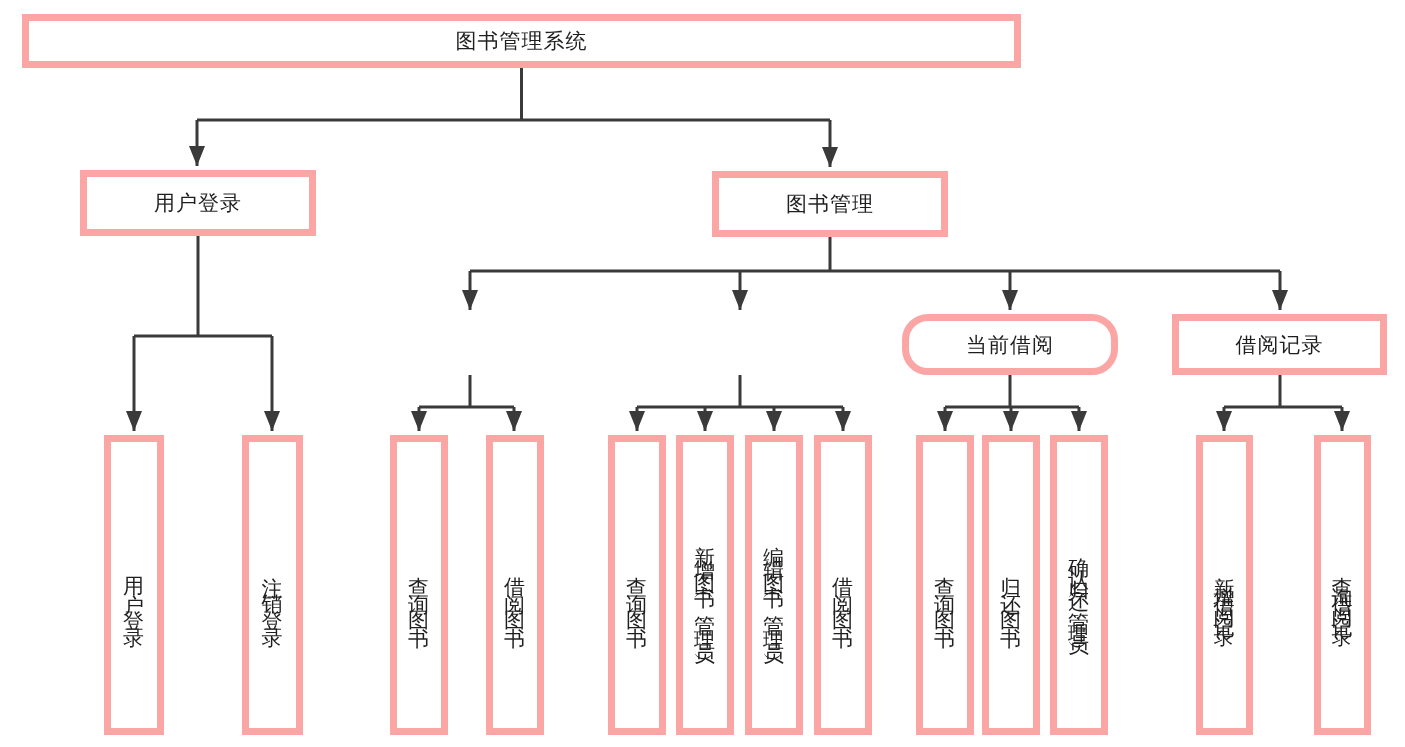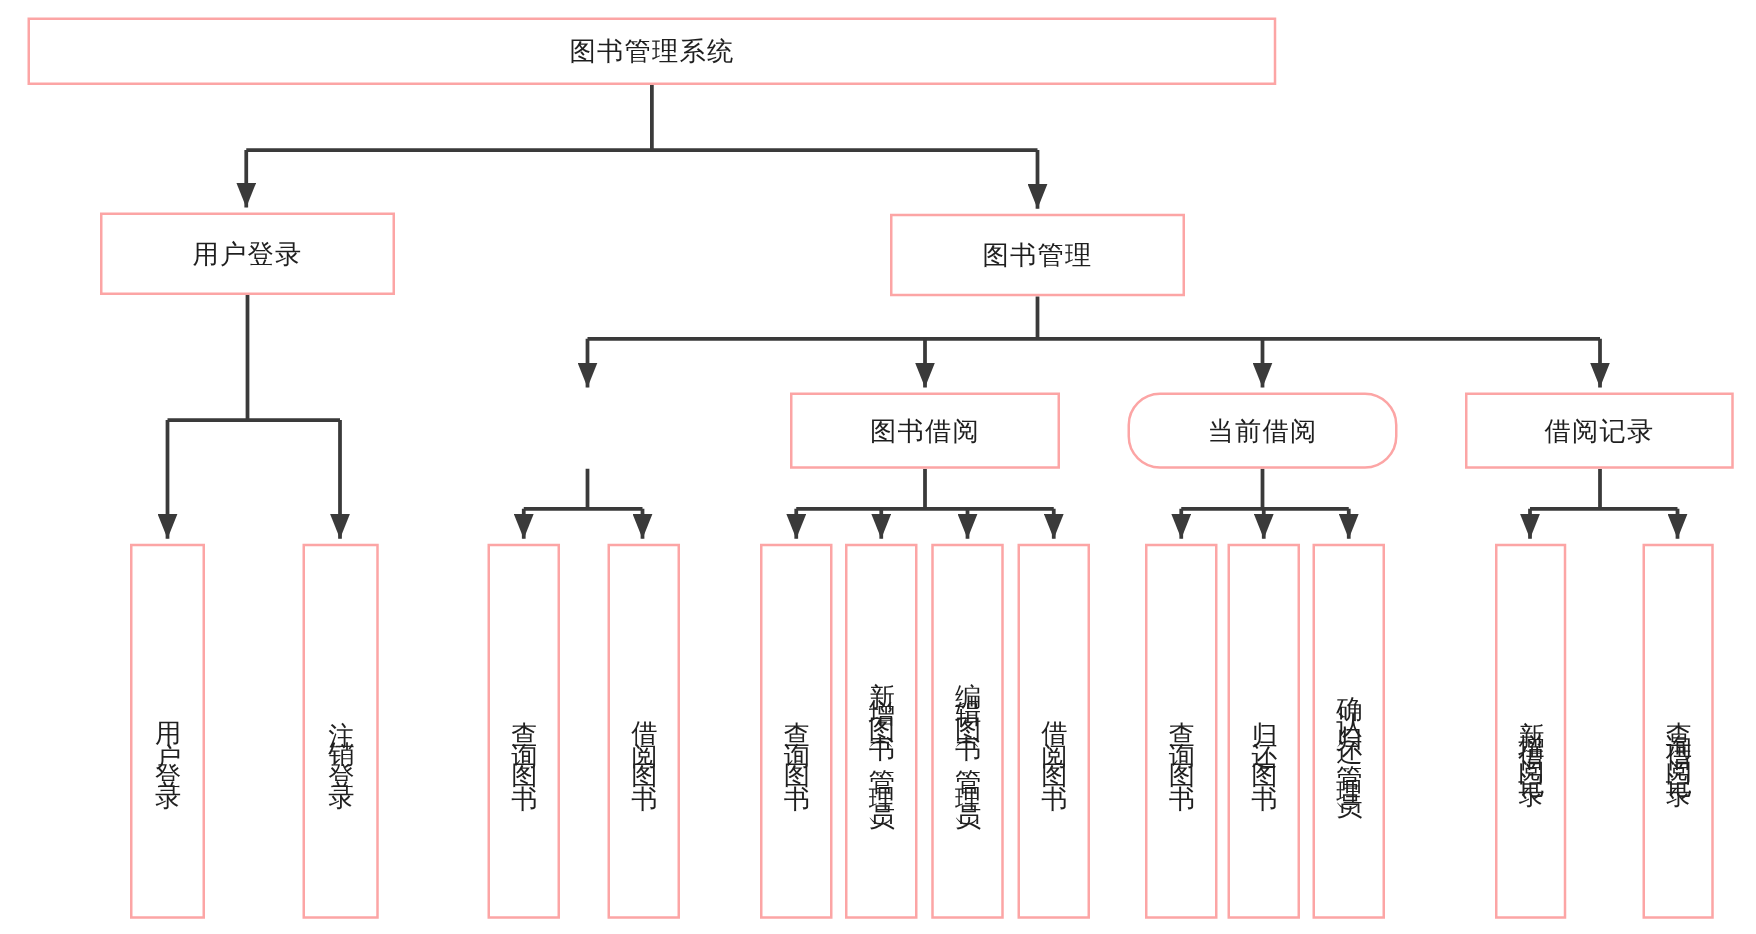--- a/index.html
+++ b/index.html
@@ -19,21 +19,21 @@
     position: absolute;
     left: 0;
     top: 0;
     width: 1405px;
     height: 747px;
     pointer-events: none;
   }
   .box {
     position: absolute;
     box-sizing: border-box;
-    border: 2px solid #fca5a5;
+    border: 7px solid #fca5a5;
     background: #ffffff;
     display: flex;
     align-items: center;
     justify-content: center;
     color: #1f1f1f;
   }
   .h-box {
     font-size: 21px;
     letter-spacing: 1px;
     white-space: nowrap;
@@ -110,23 +110,20 @@
     <span>图书管理系统</span>
   </div>
 
   <div class="box h-box" style="left:80px; top:170px; width:236px; height:66px;">
     <span>用户登录</span>
   </div>
   <div class="box h-box" style="left:712px; top:171px; width:236px; height:66px;">
     <span>图书管理</span>
   </div>
 
-  <div class="box h-box" style="left:632px; top:314px; width:216px; height:61px;">
-    <span>图书借阅</span>
-  </div>
   <div class="box h-box" style="left:902px; top:314px; width:216px; height:61px;border-radius:26px;">
     <span>当前借阅</span>
   </div>
   <div class="box h-box" style="left:1172px; top:314px; width:215px; height:61px;">
     <span>借阅记录</span>
   </div>
 
   <div class="box v-box sp4" style="left:104px; top:435px; width:60px; height:300px;">
     <span>用户登录</span>
   </div>

